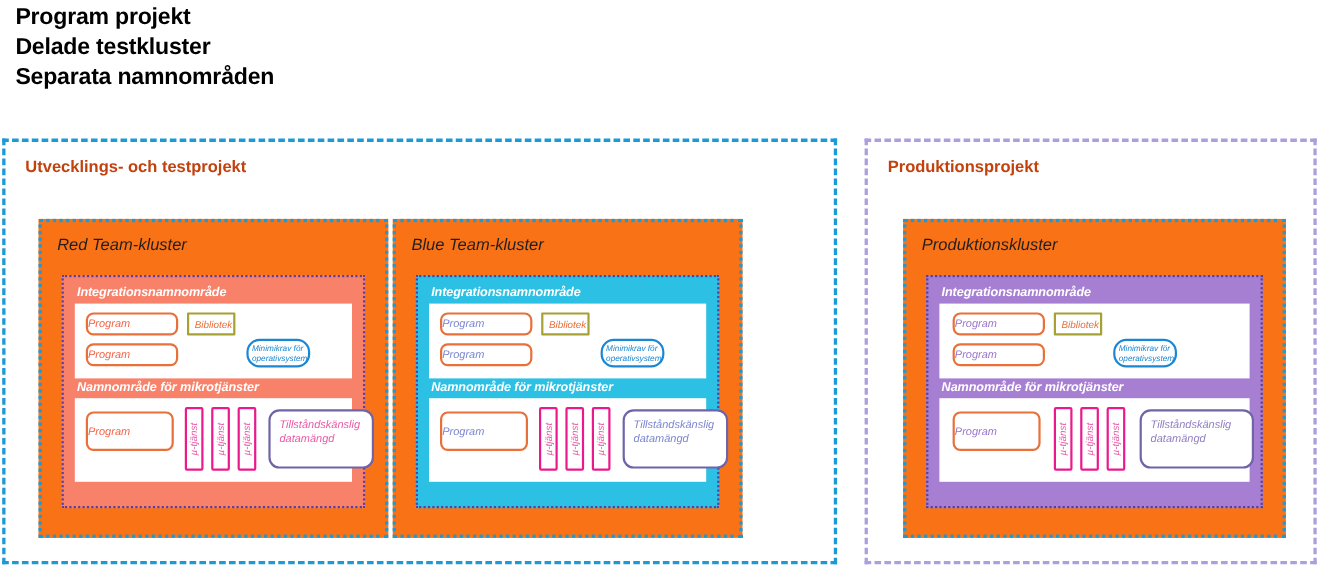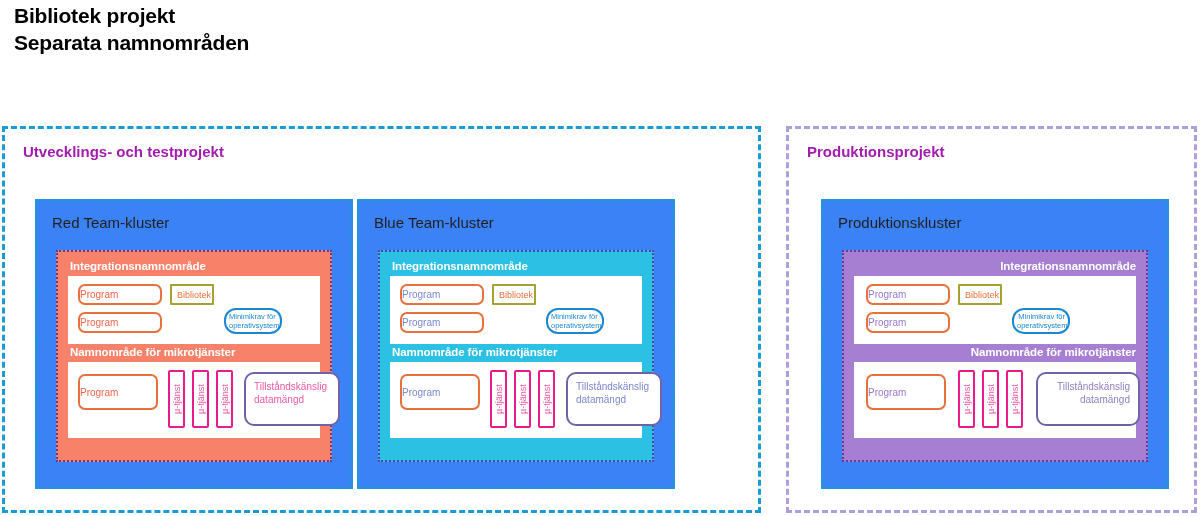--- a/index.html
+++ b/index.html
@@ -43,37 +43,37 @@
     width: 759px;
     height: 387px;
     border: 3px dashed #1c9ad6;
   }
   #project-prod {
     left: 786px;
     top: 126px;
     width: 411px;
     height: 387px;
     border: 3px dashed #ad9ede;
-    text-align: right;
   }
   .project-title {
     position: absolute;
     top: 14px;
     left: 18px;
     font-size: 15px;
     font-weight: bold;
-    color: #a21caf;
+    color: #c2410c;
     white-space: nowrap;
   }
 
   
   .cluster {
     position: absolute;
     box-sizing: border-box;
-    background: #3b82f6;
+    background: #f97316;
+    font-style: italic;
   }
   #cluster-red {
     left: 30px;
     top: 70px;
     width: 318px;
     height: 290px;
     border: 3px dotted #1c9ad6;
   }
   #cluster-blue {
     left: 352px;
@@ -186,21 +186,22 @@
   .t-purple { color: #9a77cc; }
   .t-olive  { color: #e8703a; }
   .t-osblue { color: #1b87d2; }
   .t-pink   { color: #ea58a6; }
   .t-mauve  { color: #8f7fc0; }
 </style>
 </head>
 <body>
 
 <div id="title-block">
-  <div class="title-line">Bibliotek projekt</div>
+  <div class="title-line">Program projekt</div>
+  <div class="title-line">Delade testkluster</div>
   <div class="title-line">Separata namnområden</div>
 </div>
 
 <div class="project" id="project-dev">
   <div class="project-title">Utvecklings- och testprojekt</div>
 
   <div class="cluster" id="cluster-red">
     <div class="cluster-title">Red Team-kluster</div>
 
     <div class="ns-group">

